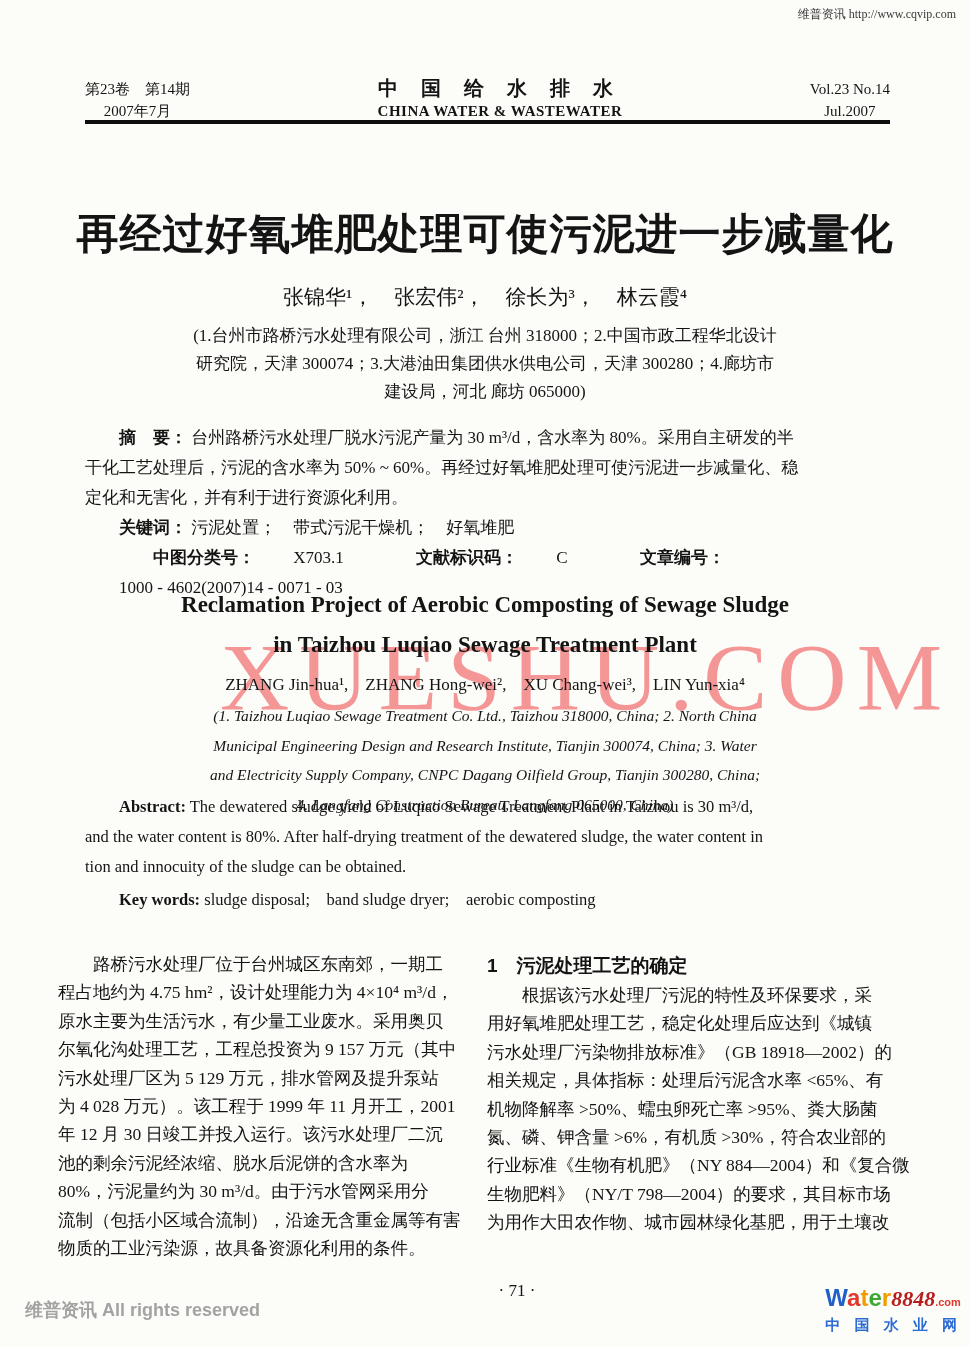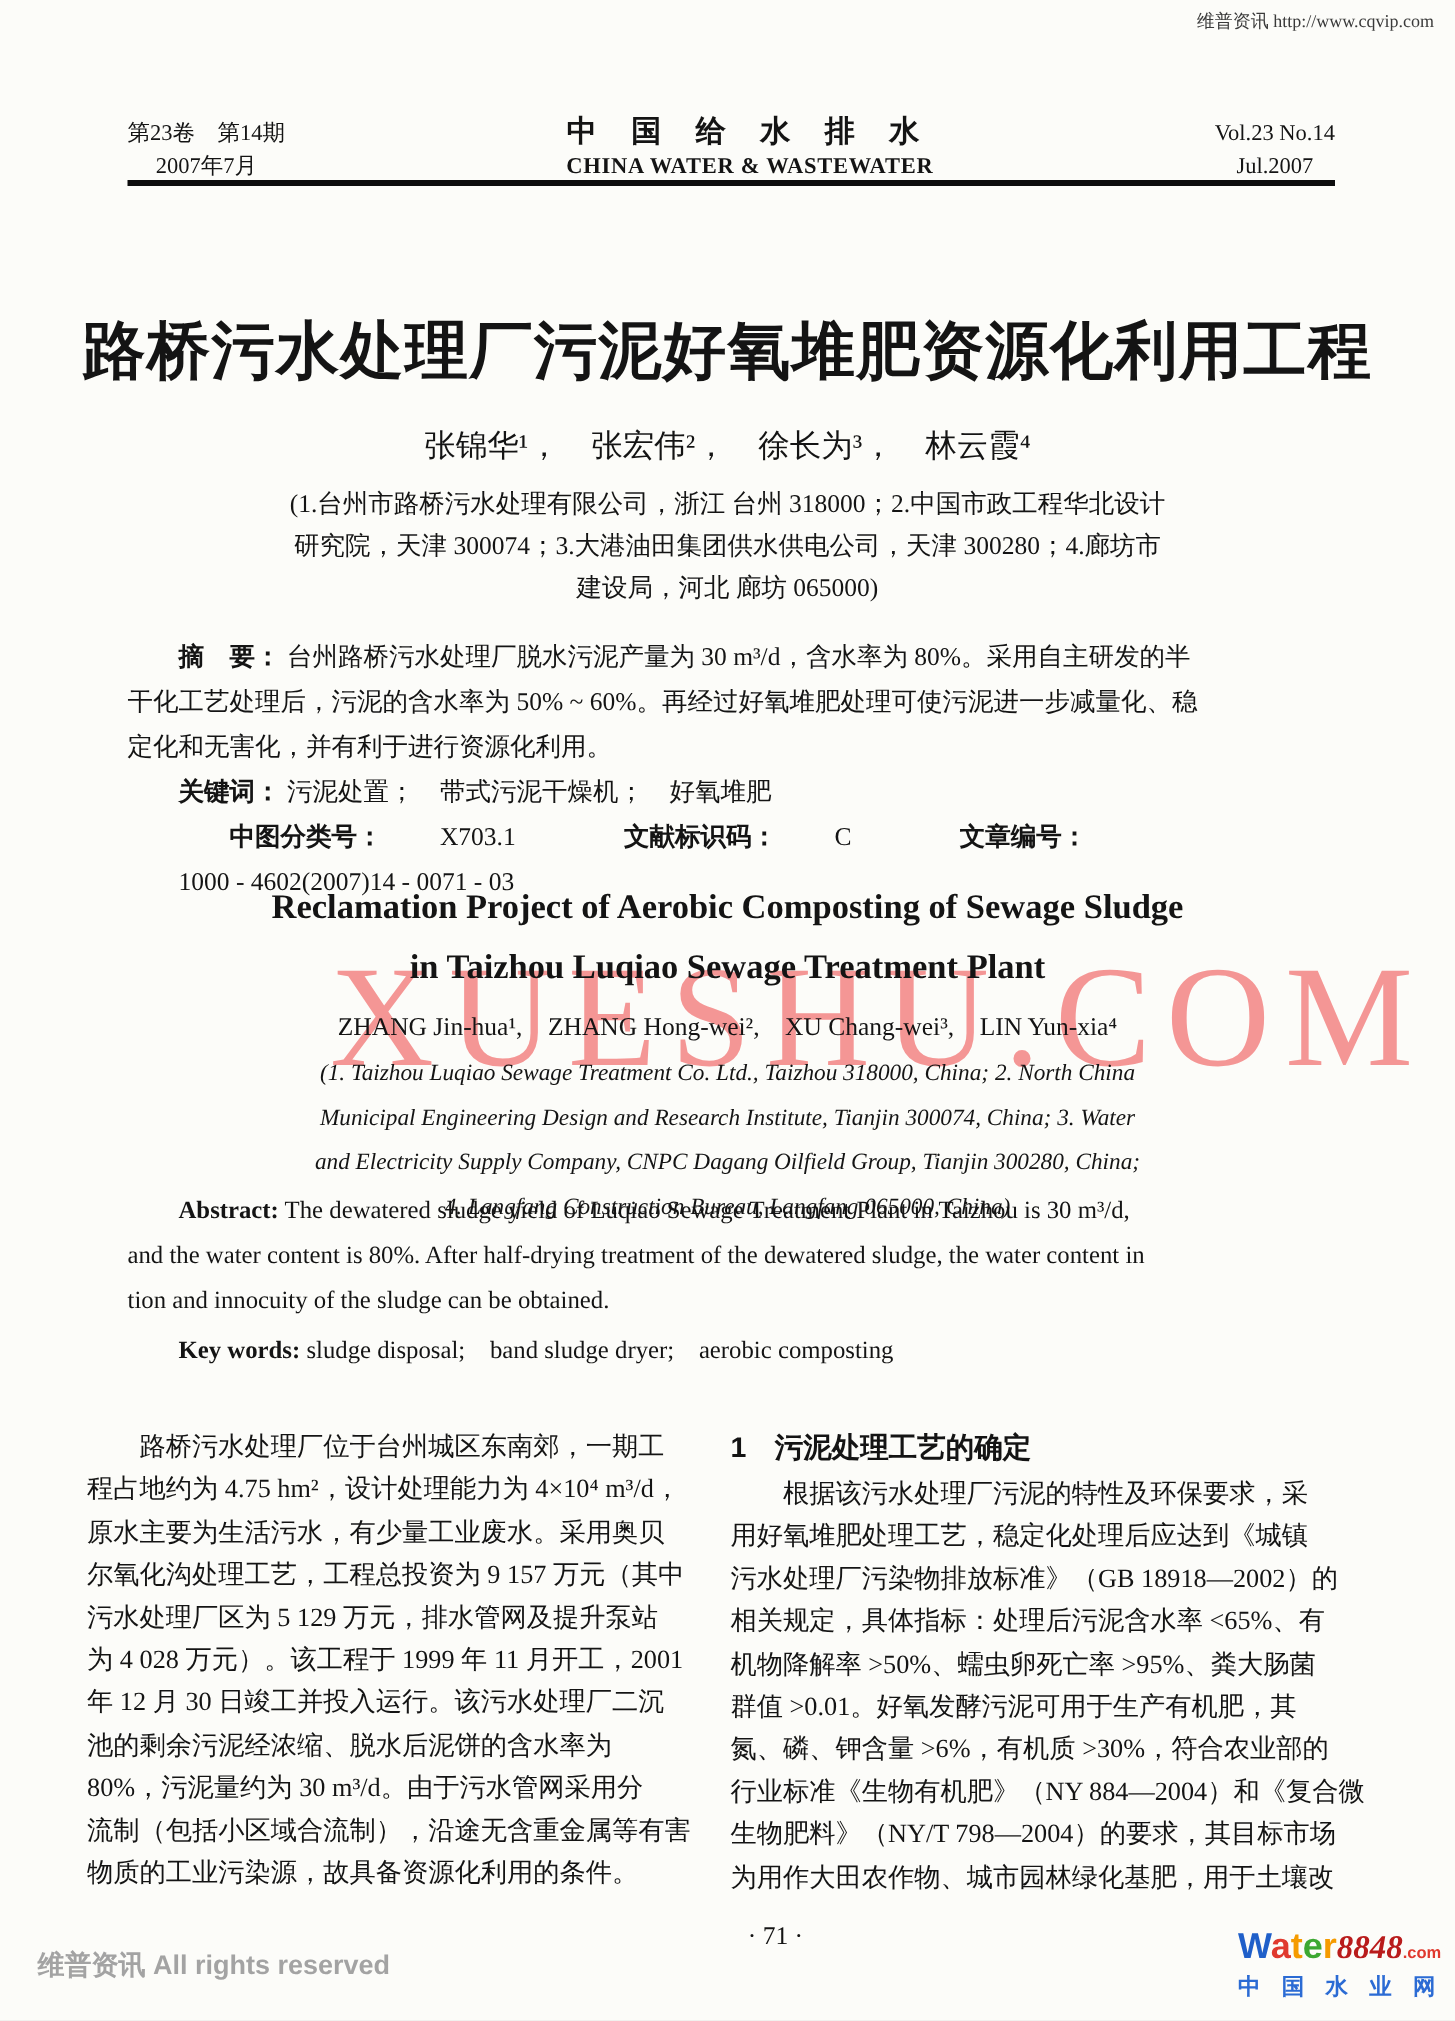--- a/index.html
+++ b/index.html
@@ -100,21 +100,21 @@
       <div class="cn">中 国 给 水 排 水</div>
       <div class="en">CHINA WATER &amp; WASTEWATER</div>
     </div>
     <div class="mast-col mast-right">
       <div>Vol.23 No.14</div>
       <div>Jul.2007</div>
     </div>
   </div>
   <div class="abs z2 head-rule"></div>
 
-  <div class="abs z2 cn-title">路桥污水处理厂污泥好氧堆肥资源化利用工程</div>
+  <div class="abs z2 cn-title">再经过好氧堆肥处理可使污泥进一步减量化</div>
   <div class="abs z2 cn-authors">张锦华¹，　张宏伟²，　徐长为³，　林云霞⁴</div>
   <div class="abs z2 cn-affil">
     <div>(1.台州市路桥污水处理有限公司，浙江 台州 318000；2.中国市政工程华北设计</div>
     <div>研究院，天津 300074；3.大港油田集团供水供电公司，天津 300280；4.廊坊市</div>
     <div>建设局，河北 廊坊 065000)</div>
   </div>
 
   <div class="abs z2 cn-abstract">
     <div class="indent">
       <span class="lbl">摘　要：</span>
@@ -175,21 +175,20 @@
     <div>物质的工业污染源，故具备资源化利用的条件。</div>
   </div>
 
   <div class="abs z2 col col-right">
     <div class="sec-heading">1　污泥处理工艺的确定</div>
     <div>　　根据该污水处理厂污泥的特性及环保要求，采</div>
     <div>用好氧堆肥处理工艺，稳定化处理后应达到《城镇</div>
     <div>污水处理厂污染物排放标准》（GB 18918—2002）的</div>
     <div>相关规定，具体指标：处理后污泥含水率 &lt;65%、有</div>
     <div>机物降解率 &gt;50%、蠕虫卵死亡率 &gt;95%、粪大肠菌</div>
-    <div>群值 &gt;0.01。好氧发酵污泥可用于生产有机肥，其</div>
     <div>氮、磷、钾含量 &gt;6%，有机质 &gt;30%，符合农业部的</div>
     <div>行业标准《生物有机肥》（NY 884—2004）和《复合微</div>
     <div>生物肥料》（NY/T 798—2004）的要求，其目标市场</div>
     <div>为用作大田农作物、城市园林绿化基肥，用于土壤改</div>
   </div>
 
   <div class="abs z2 page-num">· 71 ·</div>
   <div class="abs z2 rights">维普资讯 All rights reserved</div>
   <div class="abs z2 w8848">
     <div class="word">

